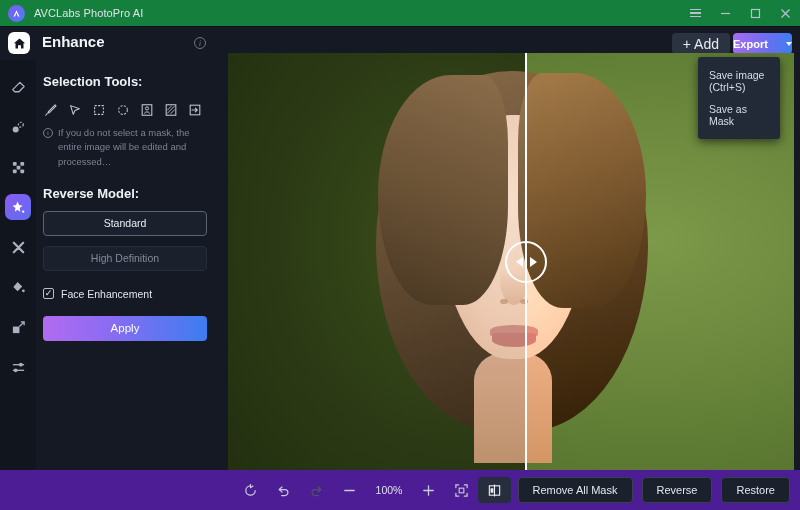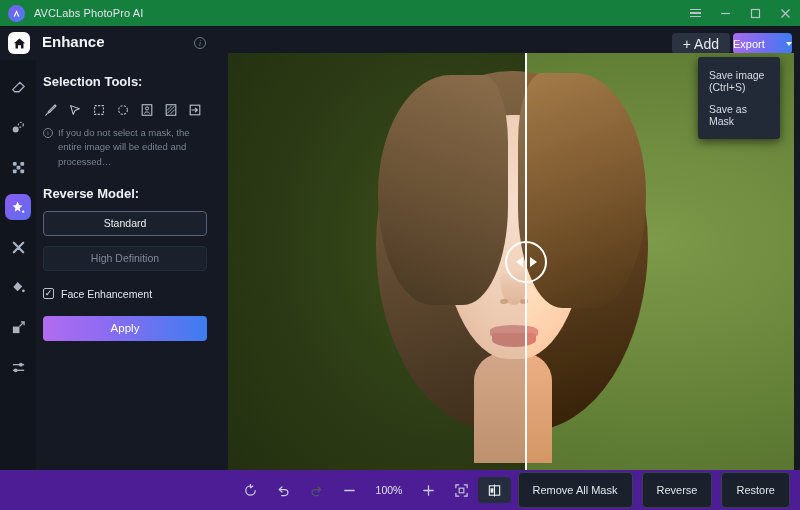--- a/index.html
+++ b/index.html
@@ -54,21 +54,21 @@
   }
   .add-btn {
     position: absolute; right: 70px; top: 6px; height: 21px;
     padding: 4px 11px; background: #2b3242; border-radius: 4px; color: #e8ebf0;
     font-size: 14px; display: flex; align-items: center; gap: 3px;
   }
   .export-btn {
     position: absolute; right: 8px; top: 6px; height: 21px; width: 59px;
     border-radius: 4px; color: #fff; font-size: 11px;
     background: linear-gradient(90deg, #a66bf0 0%, #6f6ef2 55%, #3d7df0 100%);
-    display: flex; align-items: center; justify-content: space-between; gap: 4px;
+    display: flex; align-items: center; justify-content: space-between; gap: 4px; font-weight: bold;
   }
   .caret { width:0;height:0;border-left:3.5px solid transparent;
            border-right:3.5px solid transparent;border-top:4px solid #fff; }
 
   
   .dropdown {
     position: absolute; left: 698px; top: 57px; width: 82px;
     background: #232a37; border-radius: 3px; padding: 7px 0;
     box-shadow: 0 3px 10px rgba(0,0,0,.55); z-index: 40;
   }
@@ -235,21 +235,21 @@
   .zoomtools { display: flex; align-items: center; gap: 0; margin-left: 234px; }
   .zbtn {
     width: 33px; height: 26px; display: flex; align-items: center;
     justify-content: center; color: #c6ccd8; font-size: 13px; border-radius: 4px;
   }
   .zbtn.dim { color: #4d5565; }
   .zbtn.on { background: #262e3d; color: #eaeef4; }
   .zoom-val { font-size: 10.5px; color: #dde2ea; width: 46px; text-align: center; }
   .actions { margin-left: auto; margin-right: 10px; display: flex; gap: 9px; }
   .abtn {
-    height: 36px; padding: 10px 14px; border: 1px solid #39404f; border-radius: 4px;
+    height: 26px; padding: 10px 14px; border: 1px solid #39404f; border-radius: 4px;
     background: #1b212c; color: #e3e7ee; font-size: 11px;
     display: flex; align-items: center;
   }
   svg { display: block; }
 </style>
 </head>
 <body>
 
 <div class="app">
 

